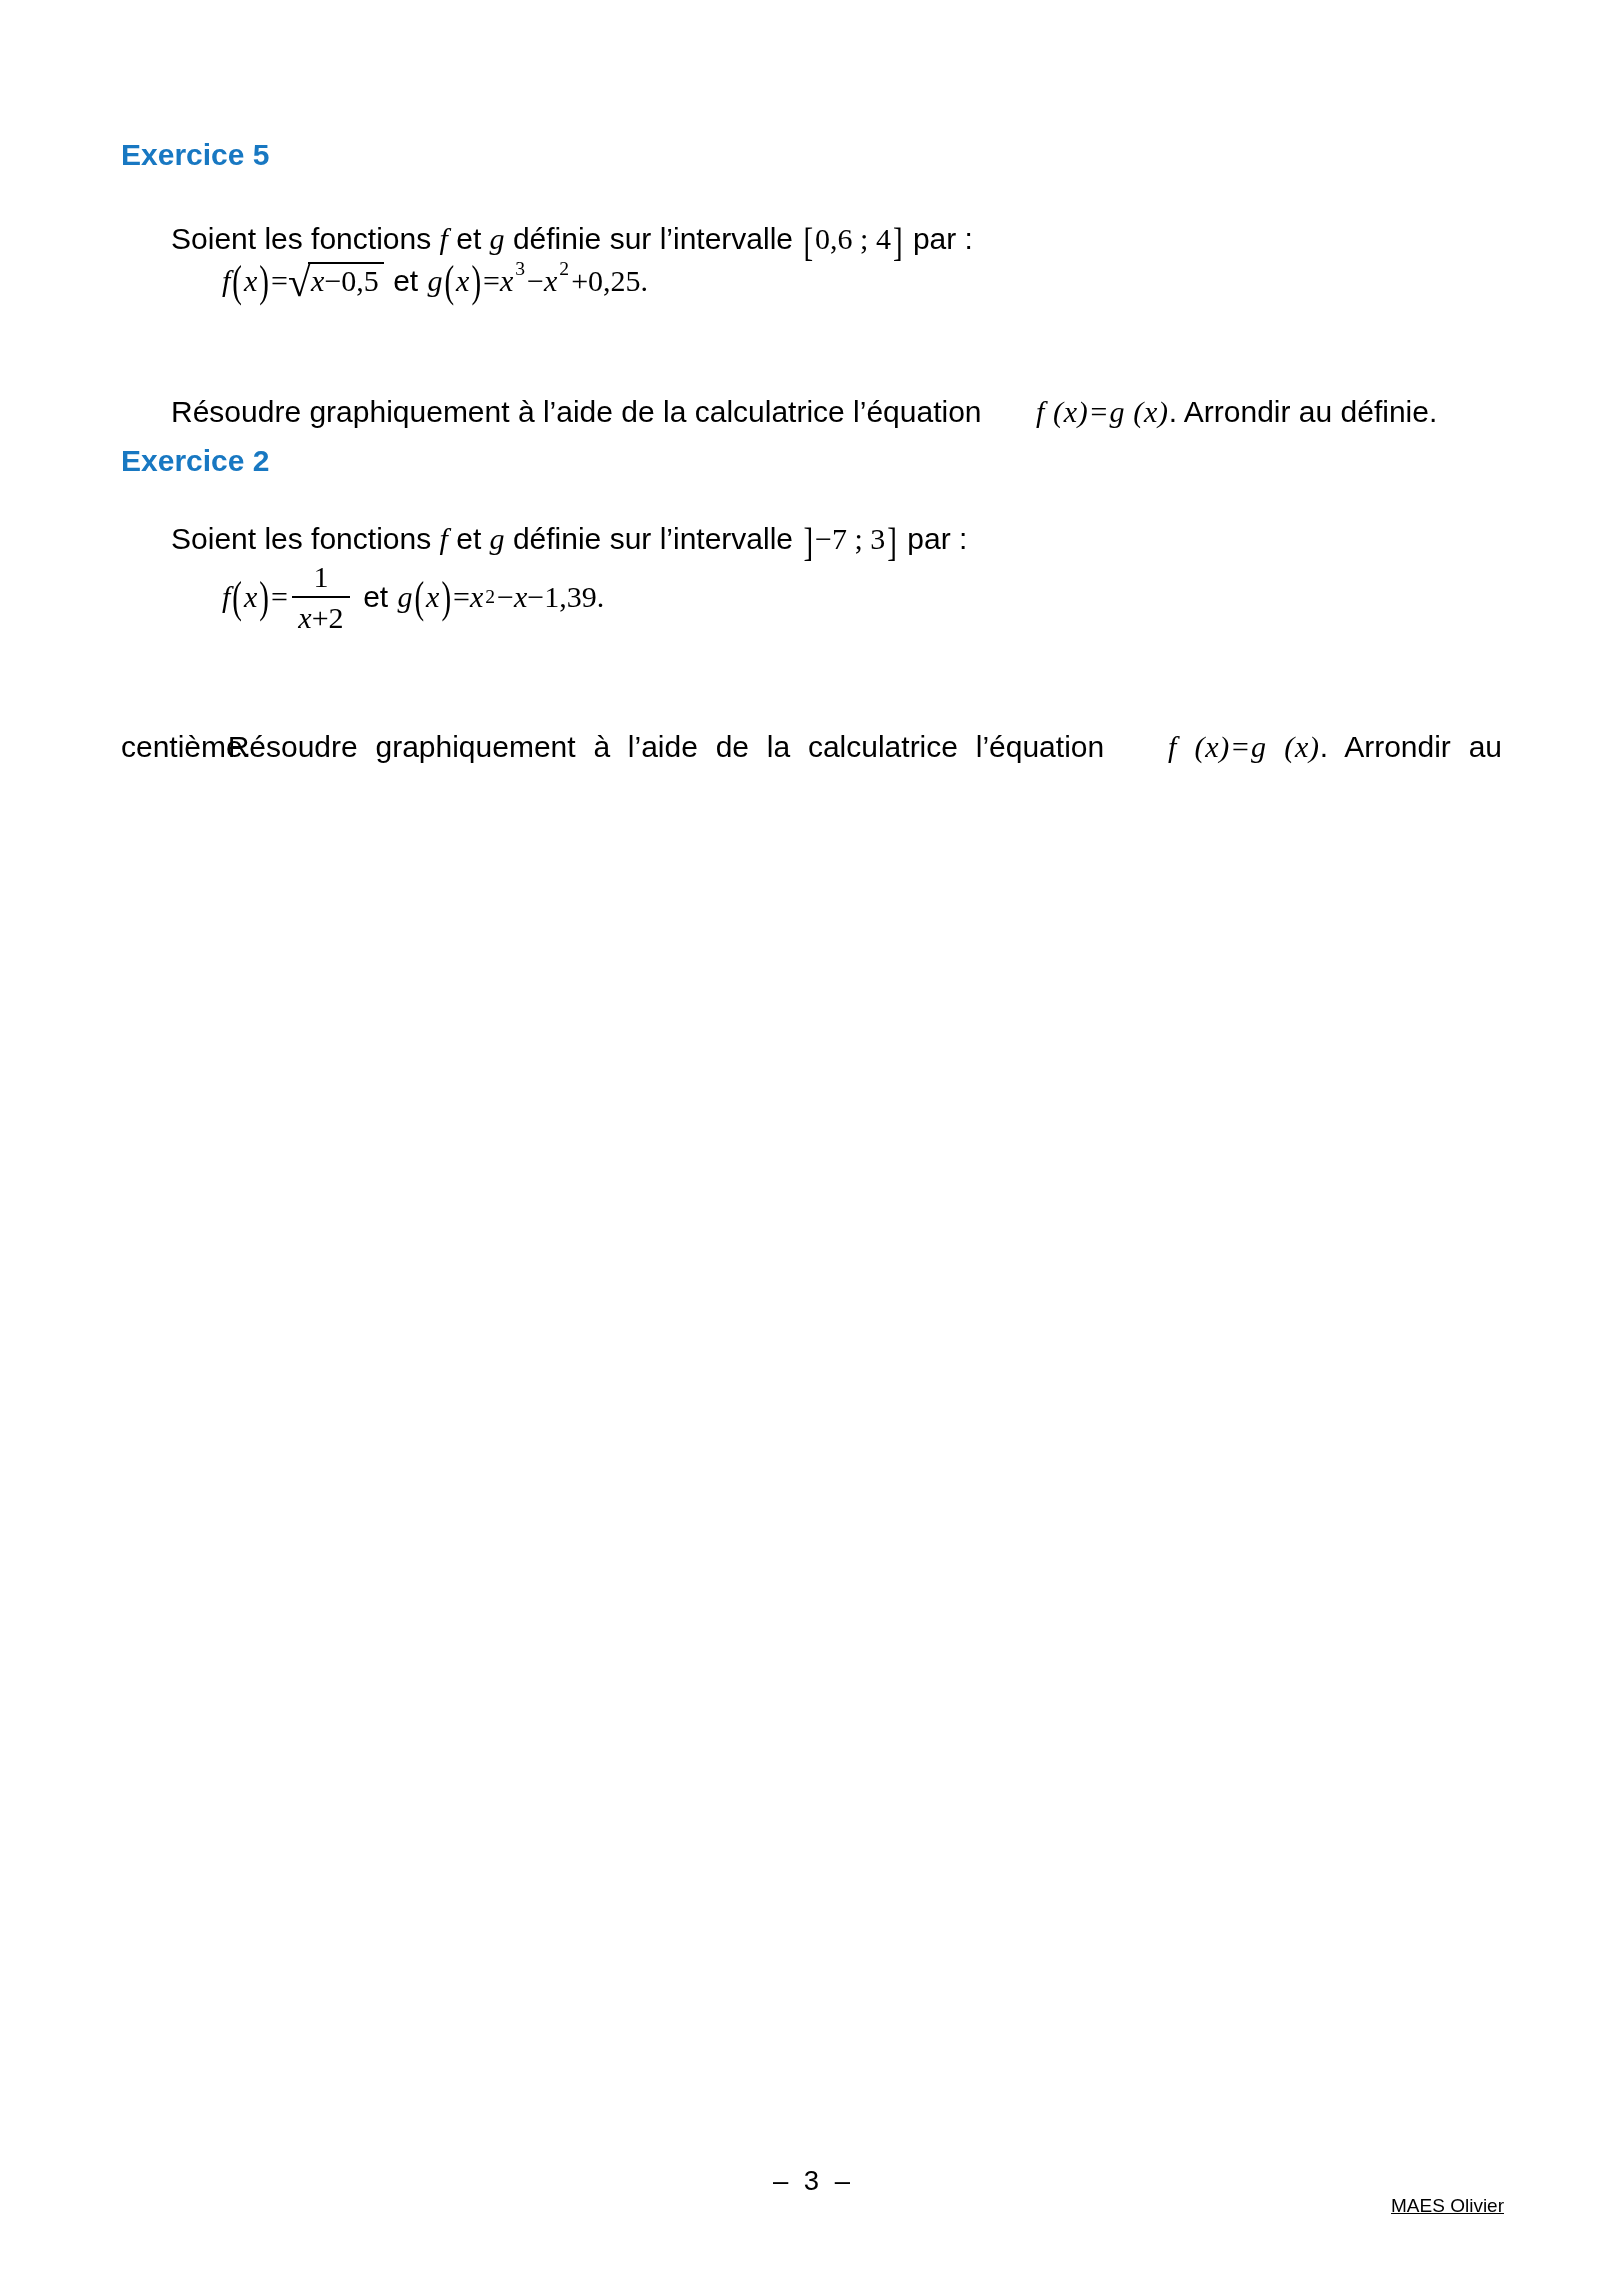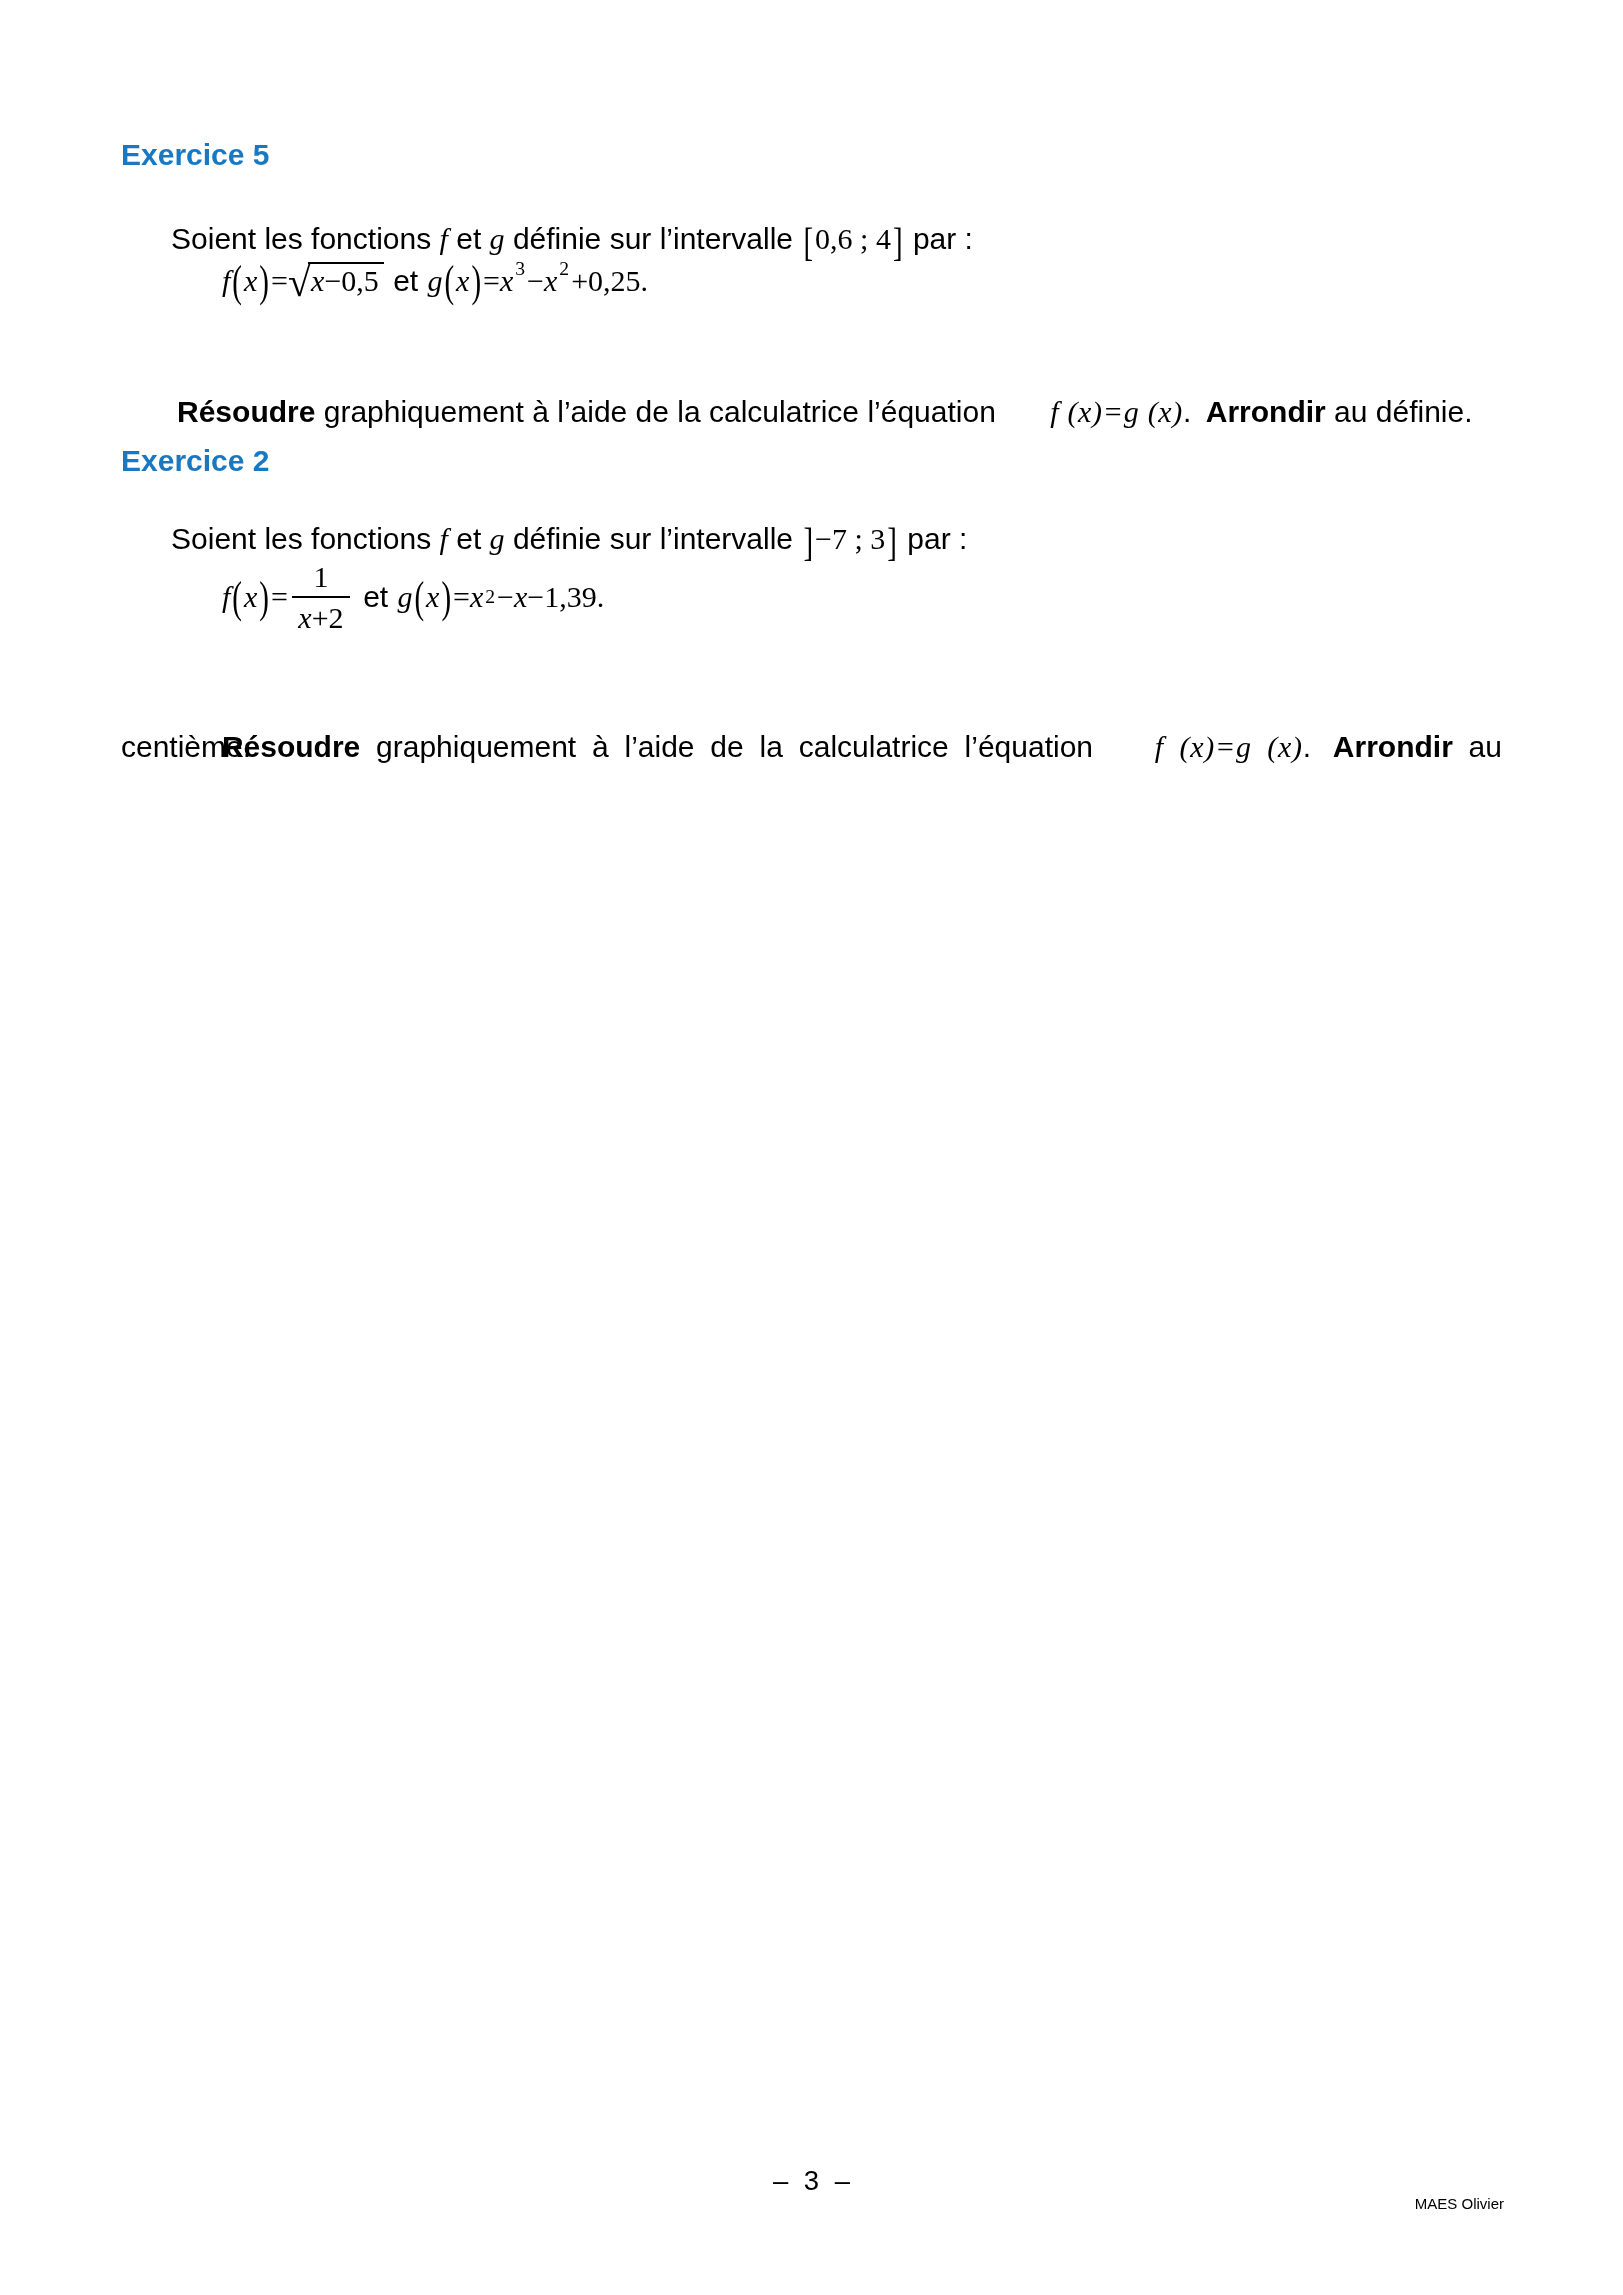--- a/index.html
+++ b/index.html
@@ -7,21 +7,21 @@
     width: 1623px; height: 2295px;
     background: #ffffff;
     font-family: "Liberation Sans", sans-serif;
     color: #000000;
   }
   .page { position: relative; width: 1623px; height: 2295px; background: #ffffff; overflow: hidden; }
   .content { position: absolute; left: 121px; top: 0; width: 1381px; }
 
   .block { position: absolute; left: 0; right: 0; }
   .line { font-size: 30px; line-height: 37px; white-space: pre-wrap; }
-  .bold { font-weight: bold; margin-left: 6px; }
+  .bold { font-weight: normal; }
   .ex-title { font-size: 30px; font-weight: bold; color: #1878c2; line-height: 37px; }
 
   
   .m  { font-family: "Liberation Serif", serif; font-size: 30px; }
   .it { font-style: italic; }
   .imath { font-family: "Liberation Serif", serif; font-style: italic; letter-spacing: 0.7px; margin-left: 46px; }
   .brk { display: inline-block; transform: scaleY(1.4); font-family: "Liberation Serif", serif;
          font-size: 29px; padding: 0 2px; vertical-align: -2.6px; font-weight: 400; }
 
   .formula { margin-left: 101px; font-family: "Liberation Serif", serif; font-size: 30px; }
@@ -41,21 +41,21 @@
   .formula-row { display: flex; align-items: center; }
   .formula-row > span { line-height: 1; }
   .frac { display: inline-block; text-align: center; margin: 0 3.9px; }
   .fnum { display: block; line-height: 1.1; padding: 0 6.5px 2.6px; }
   .fden { display: block; line-height: 1.1; border-top: 2.6px solid #000; padding: 3.9px 6.5px 0; }
 
   .just { text-align: justify; text-align-last: justify; }
 
   .pagenum { position: absolute; top: 2165px; left: 0; width: 100%; text-align: center;
              font-size: 27.5px; word-spacing: 7.9px; }
-  .author  { position: absolute; top: 2195px; right: 119px; font-size: 15px; }
+  .author  { position: absolute; top: 2195px; right: 119px; font-size: 19px; text-decoration: underline; }
 </style>
 </head>
 <body>
 
 <div class="page">
   <div class="content">
 
     <div class="block ex-title" style="top:136px">Exercice 5</div>
 
     <div class="block line" style="top:183px">

